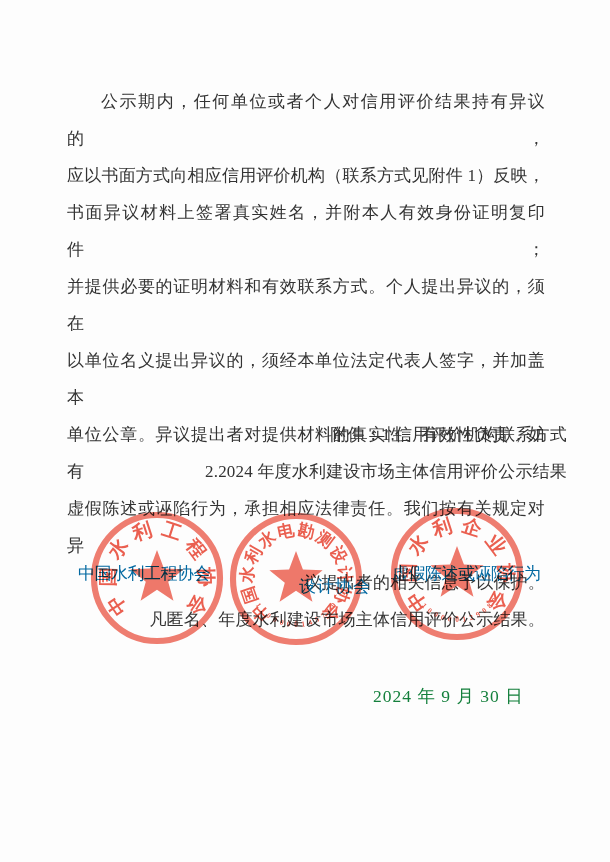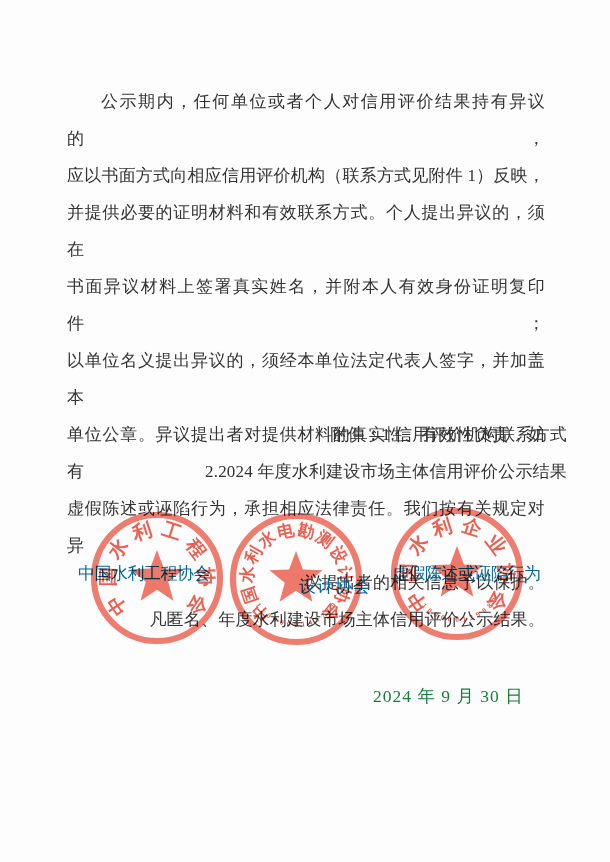--- a/index.html
+++ b/index.html
@@ -57,22 +57,22 @@
   }
 </style>
 </head>
 <body>
 
 <div class="page">
 
   <div class="body-block">
     <div class="line jline indent">公示期内，任何单位或者个人对信用评价结果持有异议的，</div>
     <div class="line jline">应以书面方式向相应信用评价机构（联系方式见附件 1）反映，</div>
+    <div class="line jline">书面异议材料上签署真实姓名，并附本人有效身份证明复印件；</div>
     <div class="line jline">并提供必要的证明材料和有效联系方式。个人提出异议的，须在</div>
-    <div class="line jline">书面异议材料上签署真实姓名，并附本人有效身份证明复印件；</div>
     <div class="line jline">以单位名义提出异议的，须经本单位法定代表人签字，并加盖本</div>
     <div class="line jline">单位公章。异议提出者对提供材料的真实性、有效性负责，如有</div>
     <div class="line jline">虚假陈述或诬陷行为，承担相应法律责任。我们按有关规定对异</div>
     <div class="line">议提出者的相关信息予以保护。</div>
     <div class="line indent">凡匿名、年度水利建设市场主体信用评价公示结果。</div>
   </div>
 
   <div class="attachment-block">
     <div class="line att-label"><span>附件：</span><span>1.信用评价机构联系方式</span></div>
     <div class="line att-item2">2.2024 年度水利建设市场主体信用评价公示结果</div>

